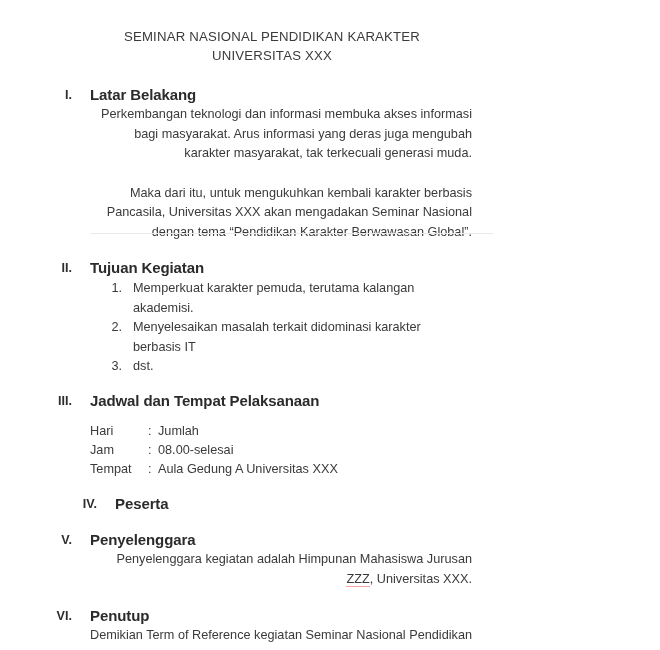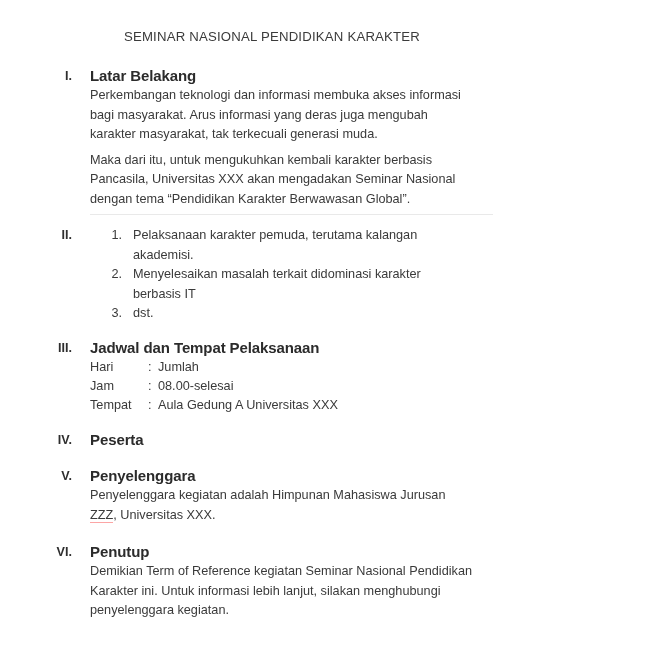--- a/index.html
+++ b/index.html
@@ -67,23 +67,23 @@
     line-height: 18px;
     letter-spacing: -0.1px;
     margin: 0 0 1px 0;
   }
 
   .para {
     font-size: 12.7px;
     line-height: 19.5px;
     color: #3a3a3a;
     margin: 0;
-    text-align: left;
-  }
-  .para + .para { margin-top: 6px; }
+    text-align: right;
+  }
+  .para + .para { margin-top: 20px; }
 
   
   .num-list {
     margin: 2px 0 0 0;
     padding: 0;
     list-style: none;
   }
   .num-list li {
     position: relative;
     padding-left: 43px;
@@ -95,21 +95,21 @@
     position: absolute;
     left: 16px;
     width: 16px;
     text-align: right;
     color: #3a3a3a;
   }
 
   
   .schedule {
     border-collapse: collapse;
-    margin-top: 1px;
+    margin-top: 12px;
   }
   .schedule td {
     font-size: 12.7px;
     line-height: 19.3px;
     color: #3a3a3a;
     padding: 0;
     vertical-align: top;
   }
   .schedule td.lbl { width: 58px; padding-right: 0; }
   .schedule td.sep { width: 10px; }
@@ -125,38 +125,40 @@
     border-bottom: 1px solid #fca5a5;
   }
 </style>
 </head>
 <body>
 
 <div class="page">
 
   <div class="doc-title">
     <span class="line">SEMINAR NASIONAL PENDIDIKAN KARAKTER</span>
+    <span class="line">UNIVERSITAS XXX</span>
   </div>
 
   <div class="sections">
 
     <div class="section">
       <div class="numeral">I.</div>
       <div class="sec-heading">Latar Belakang</div>
       <p class="para">Perkembangan teknologi dan informasi membuka akses informasi bagi masyarakat. Arus informasi yang deras juga mengubah karakter masyarakat, tak terkecuali generasi muda.</p>
       <p class="para">Maka dari itu, untuk mengukuhkan kembali karakter berbasis Pancasila, Universitas XXX akan mengadakan Seminar Nasional dengan tema “Pendidikan Karakter Berwawasan Global”.</p>
       <div class="artifact-rule" style="left:90px; top:147px; width:403px;"></div>
     </div>
 
     <div class="section" style="margin-bottom:15px;">
       <div class="numeral">II.</div>
+      <div class="sec-heading">Tujuan Kegiatan</div>
       <ol class="num-list">
         <li>
           <span class="marker">1.</span>
-          <span>Pelaksanaan karakter pemuda, terutama kalangan akademisi.</span>
+          <span>Memperkuat karakter pemuda, terutama kalangan akademisi.</span>
         </li>
         <li>
           <span class="marker">2.</span>
           <span>Menyelesaikan masalah terkait didominasi karakter berbasis IT</span>
         </li>
         <li>
           <span class="marker">3.</span>
           <span>dst.</span>
         </li>
       </ol>
@@ -179,21 +181,21 @@
           </tr>
           <tr>
             <td class="lbl">Tempat</td>
             <td class="sep">:</td>
             <td class="val">Aula Gedung A Universitas XXX</td>
           </tr>
         </tbody>
       </table>
     </div>
 
-    <div class="section" style="margin-bottom:18px;">
+    <div class="section" style="margin-bottom:18px;margin-left:25px;">
       <div class="numeral">IV.</div>
       <div class="sec-heading">Peserta</div>
     </div>
 
     <div class="section" style="margin-bottom:18px;">
       <div class="numeral">V.</div>
       <div class="sec-heading">Penyelenggara</div>
       <p class="para"><span>Penyelenggara kegiatan adalah Himpunan Mahasiswa Jurusan </span><span class="squiggle">ZZZ</span><span>, Universitas XXX.</span></p>
     </div>
 

